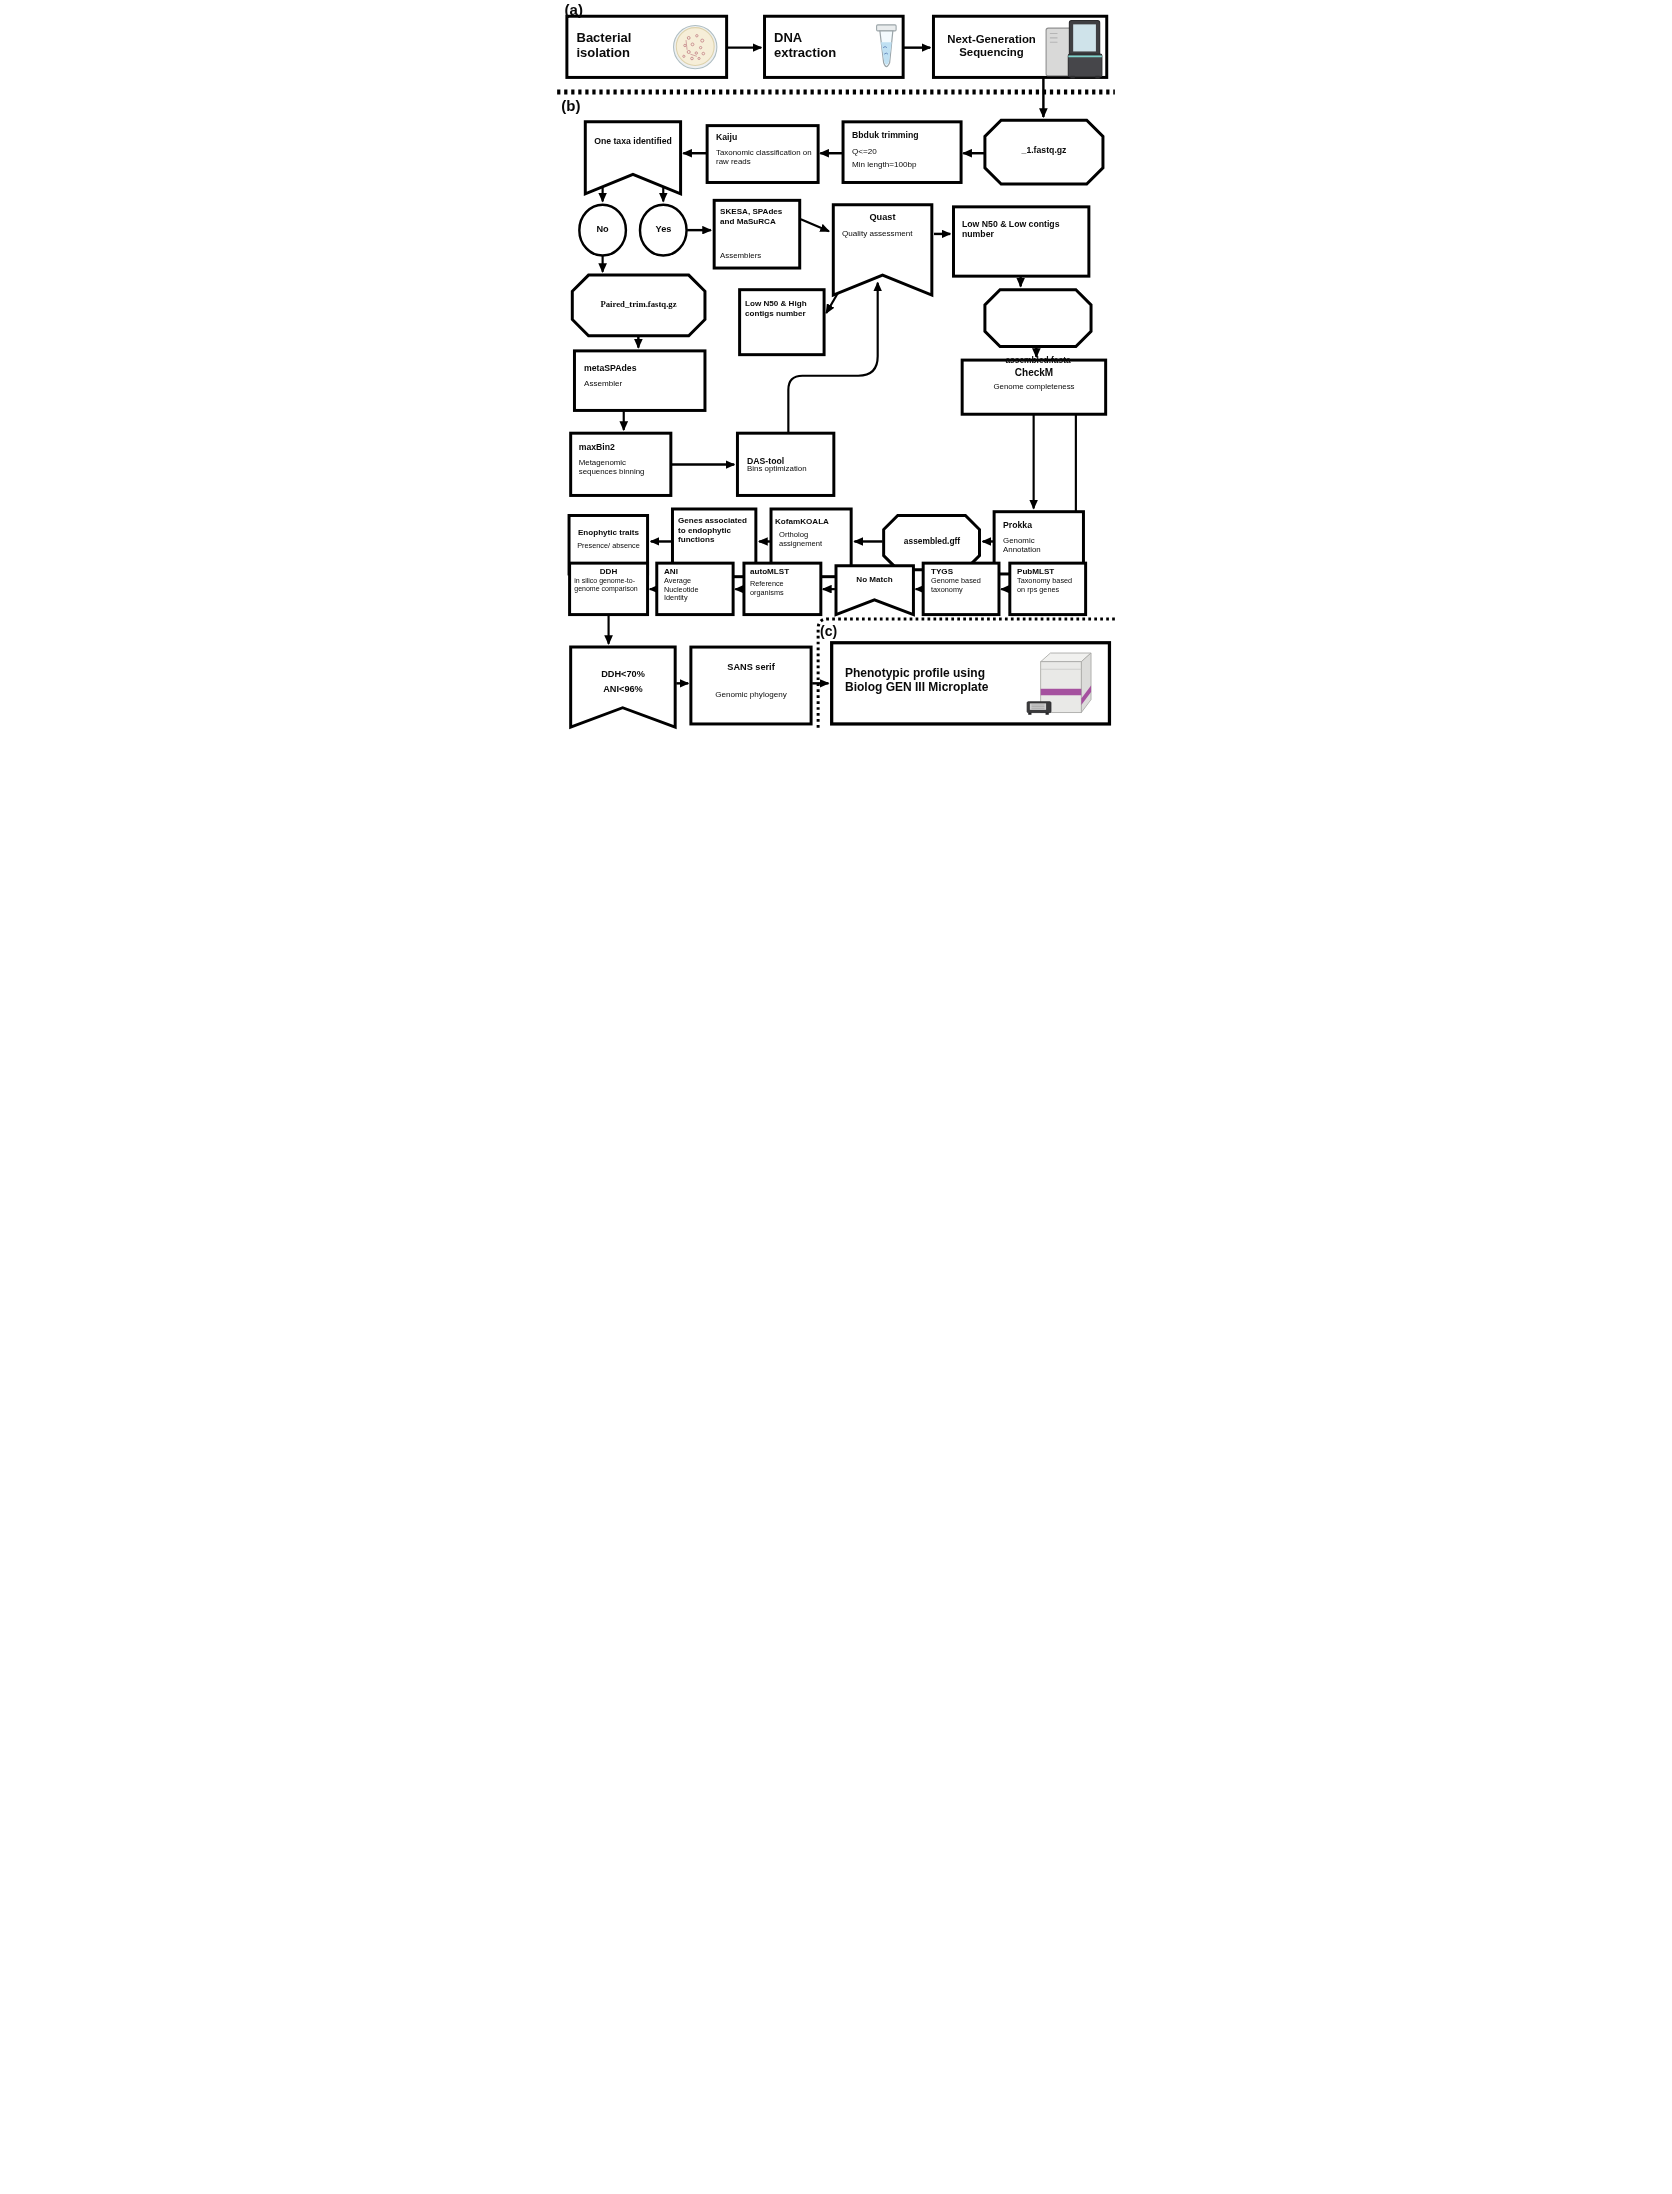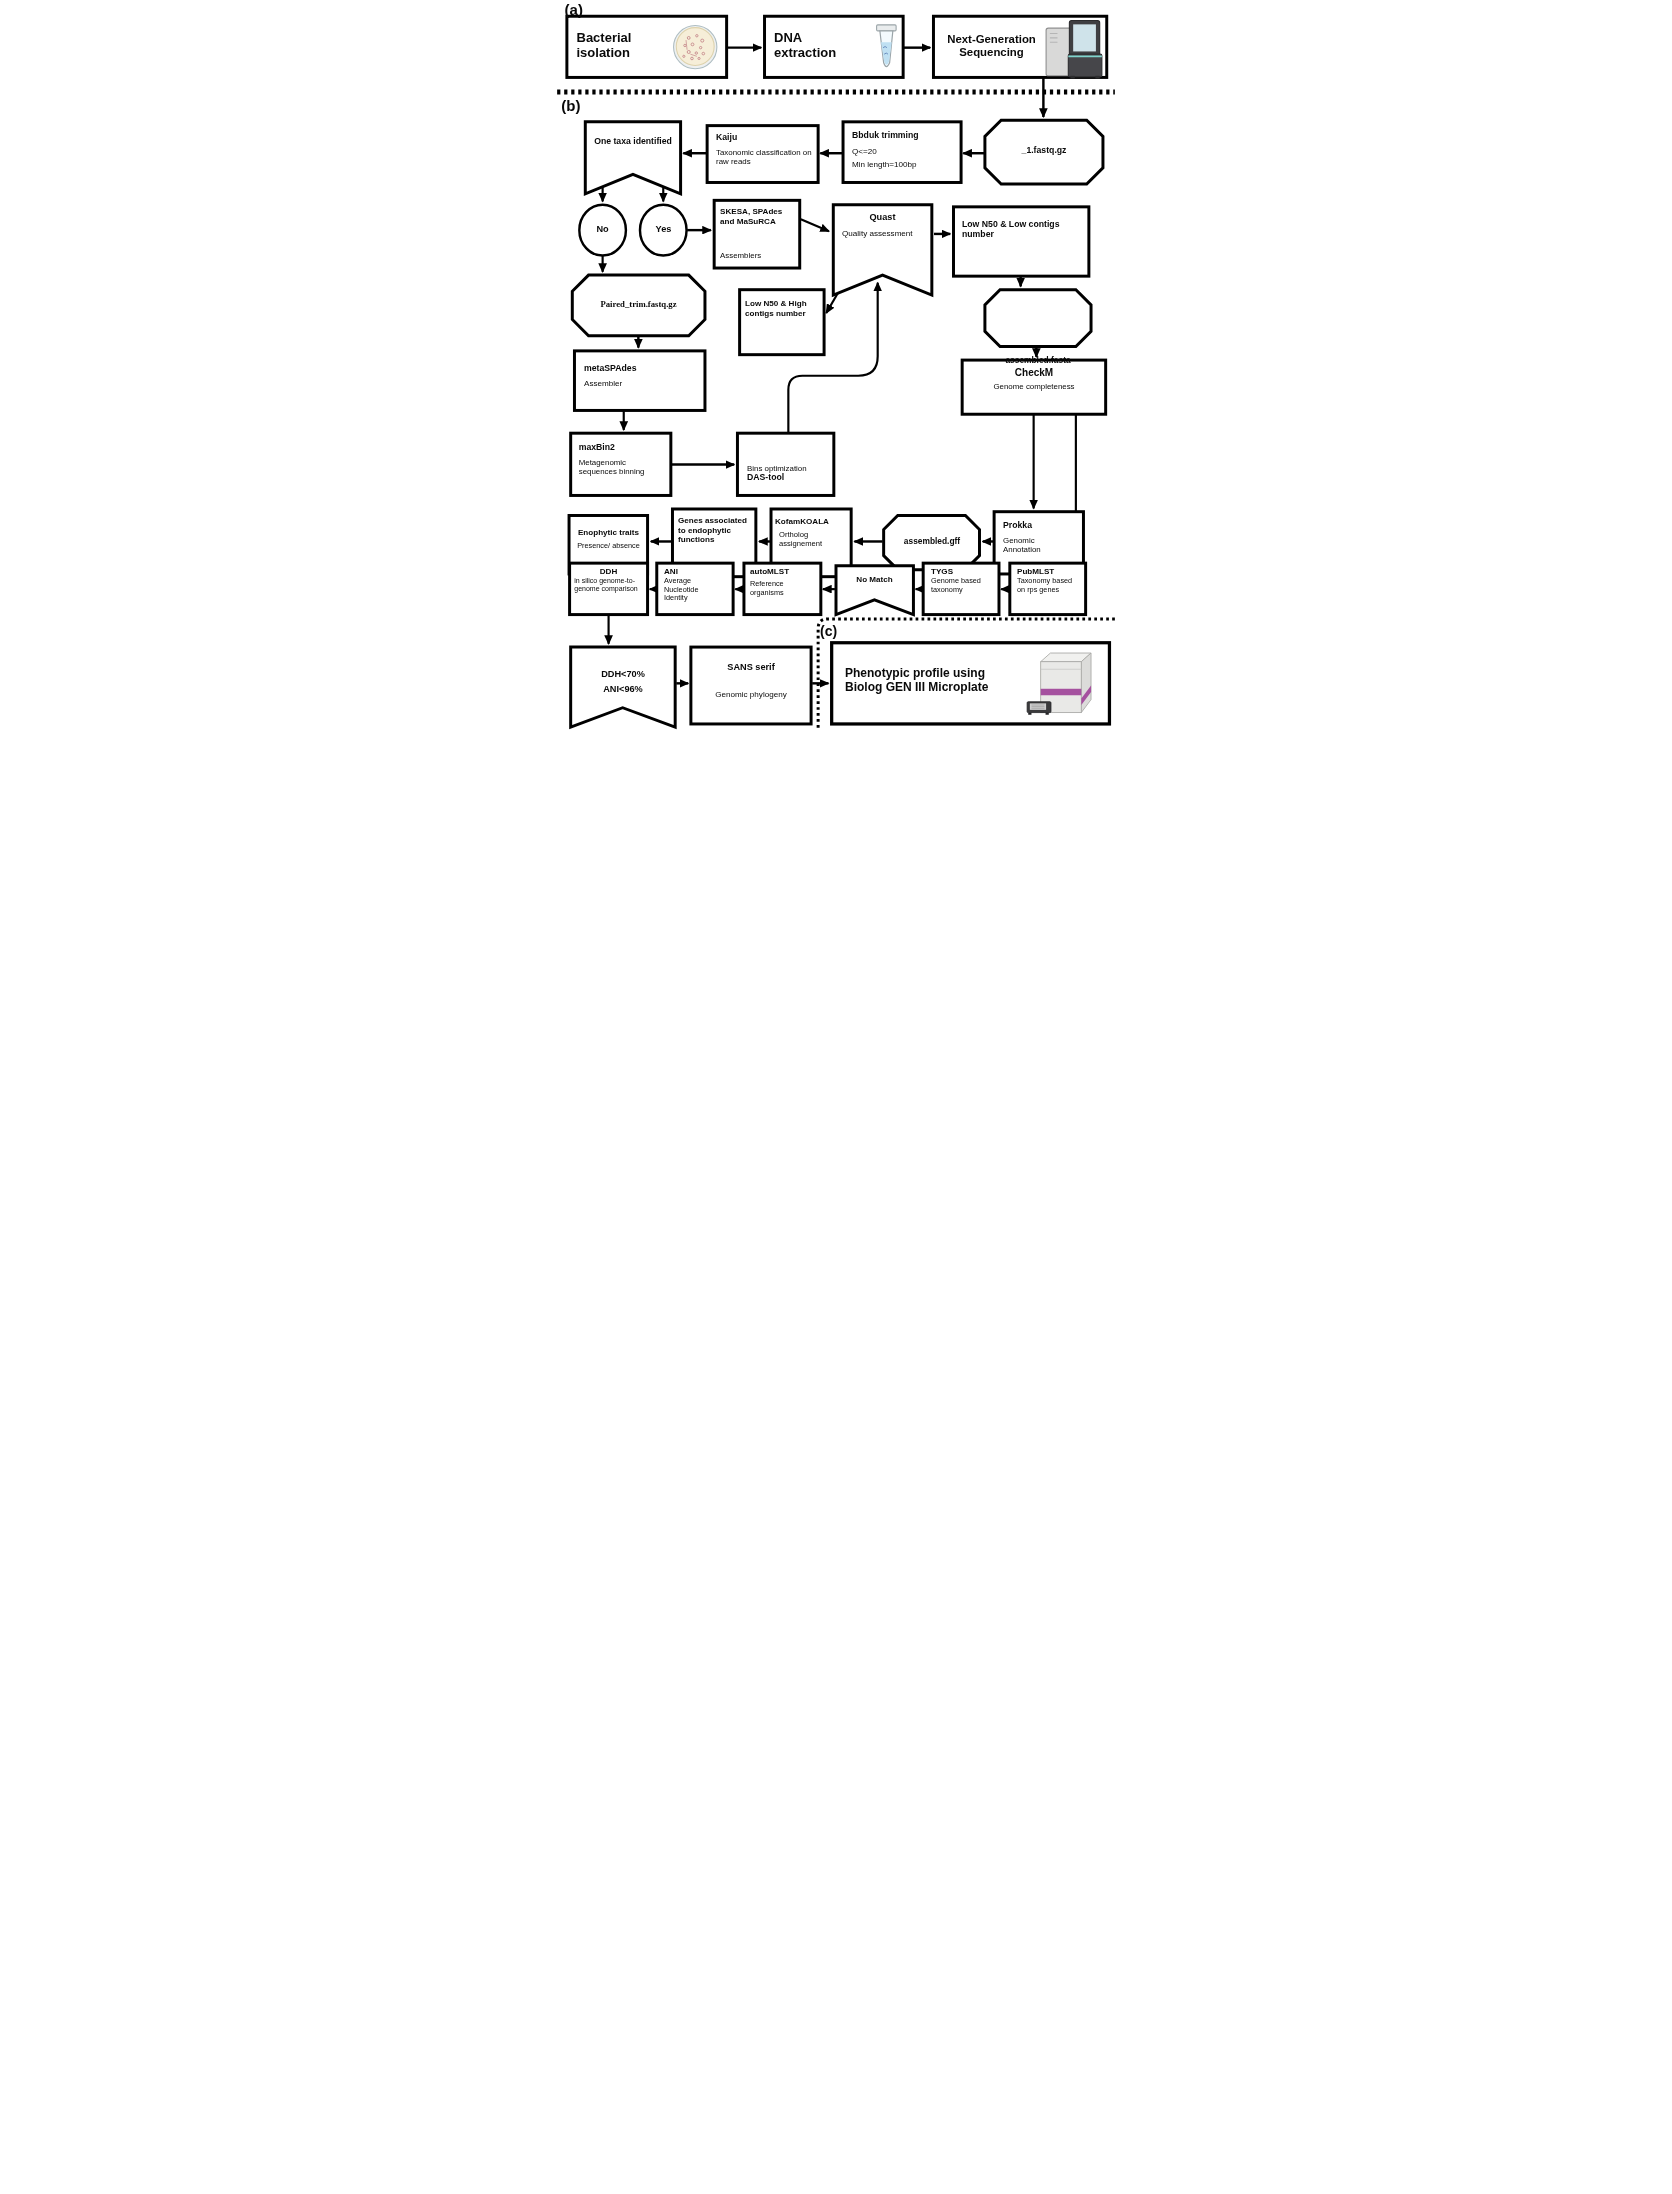--- a/index.html
+++ b/index.html
@@ -194,21 +194,21 @@
 <div class="lbl b" style="left:188px;top:299px;width:75px;font-size:8.1px;">Low N50 &amp; High contigs number</div>
 <div class="lbl b c" style="left:428px;top:312px;width:106px;font-size:8.4px;margin-top:44px;">assembled.fasta</div>
 
 <div class="lbl b" style="left:27px;top:363px;font-size:8.7px;">metaSPAdes</div>
 <div class="lbl" style="left:27px;top:379px;font-size:8.1px;">Assembler</div>
 <div class="lbl b c" style="left:405px;top:367px;width:144px;font-size:10px;">CheckM</div>
 <div class="lbl c" style="left:405px;top:382px;width:144px;font-size:7.9px;">Genome completeness</div>
 
 <div class="lbl b" style="left:21.7px;top:442px;font-size:8.7px;">maxBin2</div>
 <div class="lbl" style="left:21.7px;top:458px;width:82px;font-size:7.9px;">Metagenomic sequences binning</div>
-<div class="lbl b" style="left:190px;top:472px;font-size:8.7px;">DAS-tool</div>
+<div class="lbl b" style="left:190px;top:456px;font-size:8.7px;">DAS-tool</div>
 <div class="lbl" style="left:190px;top:464px;width:81px;font-size:7.9px;">Bins optimization</div>
 
 <div class="lbl b c" style="left:12px;top:528px;width:79px;font-size:8.1px;">Enophytic traits</div>
 <div class="lbl c" style="left:12px;top:542px;width:79px;font-size:7.3px;">Presence/ absence</div>
 <div class="lbl b" style="left:121px;top:516px;width:73px;font-size:8.1px;">Genes associated to endophytic functions</div>
 <div class="lbl b" style="left:218px;top:517px;width:74px;font-size:8.1px;">KofamKOALA</div>
 <div class="lbl" style="left:222px;top:531px;width:65px;font-size:7.6px;">Ortholog assignement</div>
 <div class="lbl b c" style="left:327px;top:537px;width:96px;font-size:8.4px;">assembled.gff</div>
 <div class="lbl b" style="left:446px;top:520px;font-size:8.7px;">Prokka</div>
 <div class="lbl" style="left:446px;top:536px;width:65px;font-size:7.9px;">Genomic Annotation</div>

